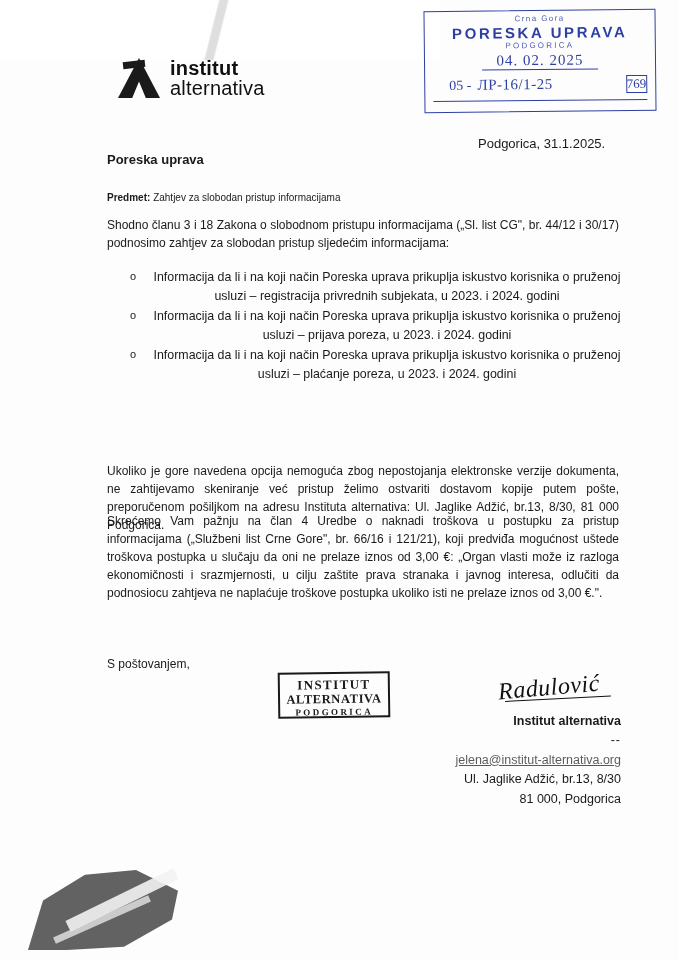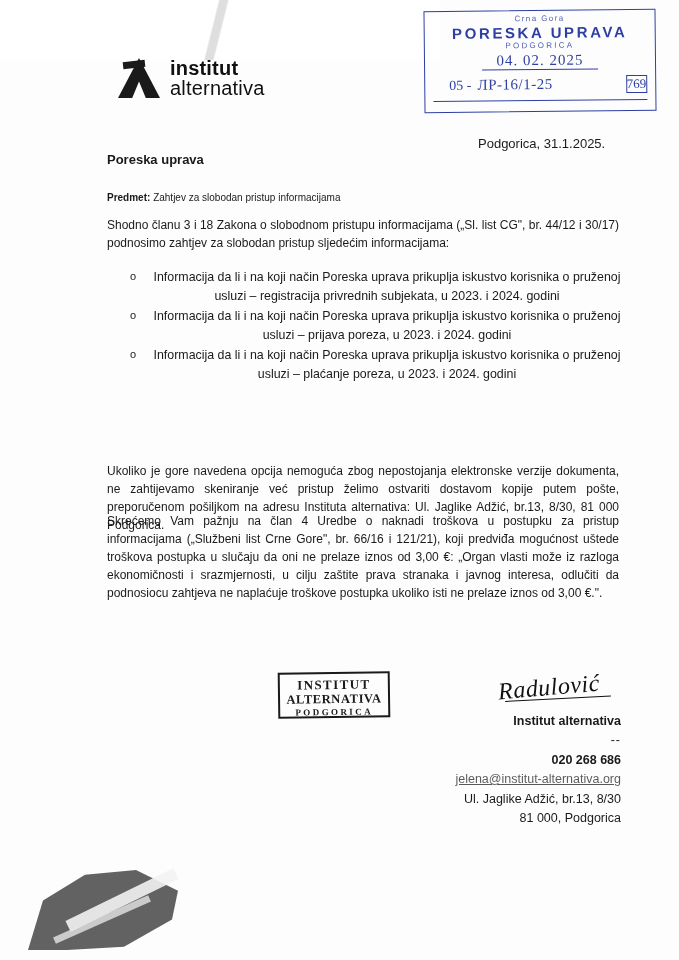--- a/index.html
+++ b/index.html
@@ -344,36 +344,36 @@
     <li>Informacija da li i na koji način Poreska uprava prikuplja iskustvo korisnika o pruženoj usluzi – registracija privrednih subjekata, u 2023. i 2024. godini</li>
     <li>Informacija da li i na koji način Poreska uprava prikuplja iskustvo korisnika o pruženoj usluzi – prijava poreza, u 2023. i 2024. godini</li>
     <li>Informacija da li i na koji način Poreska uprava prikuplja iskustvo korisnika o pruženoj usluzi – plaćanje poreza, u 2023. i 2024. godini</li>
   </ul>
 
 
   <div class="para p-ukoliko">Ukoliko je gore navedena opcija nemoguća zbog nepostojanja elektronske verzije dokumenta, ne zahtijevamo skeniranje već pristup želimo ostvariti dostavom kopije putem pošte, preporučenom pošiljkom na adresu Instituta alternativa: Ul. Jaglike Adžić, br.13, 8/30, 81 000 Podgorica.</div>
 
   <div class="para p-skrecemo">Skrećemo Vam pažnju na član 4 Uredbe o naknadi troškova u postupku za pristup informacijama („Službeni list Crne Gore", br. 66/16 i 121/21), koji predviđa mogućnost uštede troškova postupka u slučaju da oni ne prelaze iznos od 3,00 €: „Organ vlasti može iz razloga ekonomičnosti i srazmjernosti, u cilju zaštite prava stranaka i javnog interesa, odlučiti da podnosiocu zahtjeva ne naplaćuje troškove postupka ukoliko isti ne prelaze iznos od 3,00 €.".</div>
 
+  <div class="para p-regards">S poštovanjem,</div>
 
   <div class="org-stamp">
     <div class="o1">INSTITUT</div>
     <div class="o2">ALTERNATIVA</div>
     <div class="o3">PODGORICA</div>
   </div>
 
   <div class="signature">
     <span>Radulović</span>
     <span class="underline"></span>
   </div>
 
   <div class="sig-block">
     <div class="org">Institut alternativa</div>
     <div class="dashes">--</div>
-    <div class="phone">020 268 686</div>
     <div class="email"><a href="#">jelena@institut-alternativa.org</a></div>
     <div>Ul. Jaglike Adžić, br.13, 8/30</div>
     <div>81 000, Podgorica</div>
   </div>
 
   <div class="scan-corner-bl">
     <div class="blob"></div>
     <div class="streak"></div>
     <div class="streak2"></div>
   </div>

